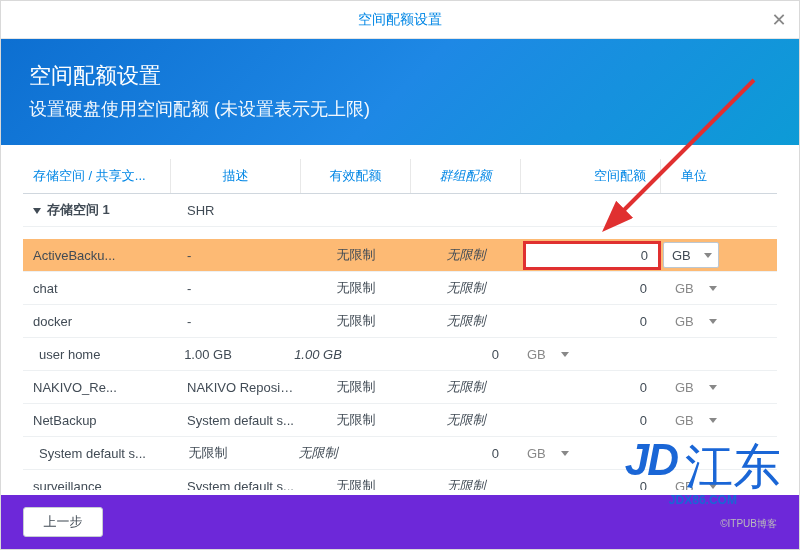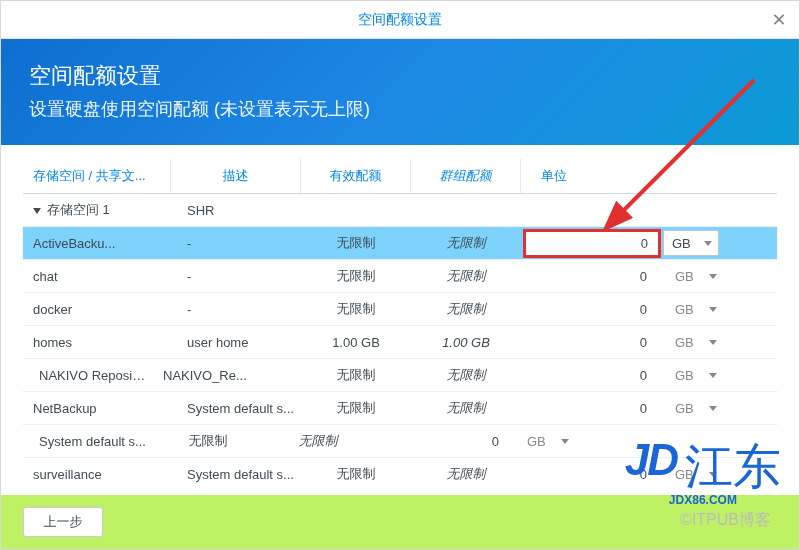--- a/index.html
+++ b/index.html
@@ -26,41 +26,41 @@
     .col-quota1 { width: 110px; }
     .col-quota2 { width: 110px; font-style: italic; }
     .col-quota3 { width: 140px; text-align: right !important; padding-right: 14px !important; }
     .col-unit { width: 66px; }
     
     .table-body { max-height: 296px; overflow-y: auto; }
     .tr { display: flex; border-bottom: 1px solid #edf0f2; height: 33px; align-items: center; }
     .tr .td { padding: 6px; text-align: center; white-space: nowrap; overflow: hidden; text-overflow: ellipsis; font-size: 13px; color: #414b55; }
     .tr .td.col-storage { text-align: left; padding-left: 28px; }
     .tr .td.col-quota3 { text-align: right; padding-right: 18px; }
-    .tr.group .td.col-storage { padding-left: 10px; font-weight: 400; }
+    .tr.group .td.col-storage { padding-left: 10px; font-weight: 700; }
     .expand-icon { display: inline-block; width: 0; height: 0; border-left: 4px solid transparent; border-right: 4px solid transparent; border-top: 6px solid #414b55; margin-right: 6px; vertical-align: middle; }
-    .tr.selected { background: #7dd3fc; }
+    .tr.selected { background: #fdba74; margin-top: 12px; }
     .tr.selected .td.col-quota3, .tr.selected .td.col-unit { }
     
     .quota-input-box { border: 3px solid #e03030; width: 138px; height: 29px; display: flex; align-items: center; justify-content: flex-end; padding-right: 10px; background: #fff; margin: 0 2px; }
     .unit-select { border: 1px solid #bcc7d1; height: 26px; width: 56px; display: flex; align-items: center; justify-content: space-between; padding: 0 6px 0 8px; background: #fff; border-radius: 2px; cursor: pointer; }
     .unit-plain { display: flex; align-items: center; justify-content: space-between; padding: 0 6px 0 8px; width: 56px; color: #888; }
     .chevron { width: 0; height: 0; border-left: 4px solid transparent; border-right: 4px solid transparent; border-top: 5px solid #888; }
     
-    .footer { position: absolute; bottom: 0; left: 0; right: 0; padding: 12px 22px; display: flex; justify-content: space-between; align-items: center; background: #bef264; }
+    .footer { position: absolute; bottom: 0; left: 0; right: 0; padding: 12px 22px; display: flex; justify-content: space-between; align-items: center; background: #6d28d9; }
     .btn { min-width: 80px; height: 30px; border: 1px solid #c7cdd3; background: #fff; border-radius: 3px; font-size: 13px; color: #414b55; cursor: pointer; padding: 0 18px; }
     .btn-primary { background: #0086e5; border-color: #0086e5; color: #fff; }
     .footer-right { display: flex; gap: 10px; }
     
     .watermark { position: absolute; right: 18px; bottom: 42px; pointer-events: none; z-index: 20; }
     .wm-main { display: flex; align-items: flex-start; gap: 8px; }
     .wm-jd { font-size: 44px; font-weight: 900; font-style: italic; color: #1a66d6; letter-spacing: -2px; }
     .wm-cn { font-size: 48px; font-weight: 400; color: #1a66d6; }
     .wm-sub { font-size: 12px; color: #1a66d6; text-align: center; margin-top: -6px; font-weight: bold; }
-    .wm-blog { position: absolute; right: 28px; bottom: 18px; font-size: 16px; color: #bbb; }
+    .wm-blog { position: absolute; right: 22px; bottom: 18px; font-size: 10px; color: #bbb; }
   </style>
 </head>
 <body>
 
 <div class="titlebar">
   <span class="titlebar-title">空间配额设置</span>
   <button class="close-btn">✕</button>
 </div>
 
 <div class="banner">
@@ -77,20 +77,21 @@
         </marker>
       </defs>
     <line x1="195" y1="5" x2="60" y2="140" stroke="#e03030" stroke-width="4" marker-end="url(#ah)"></line>
   </svg>
 
   <div class="table-header">
     <div class="th col-storage">存储空间 / 共享文...</div>
     <div class="th col-desc">描述</div>
     <div class="th col-quota1">有效配额</div>
     <div class="th col-quota2">群组配额</div>
+    <div class="th col-quota3">空间配额</div>
     <div class="th col-unit">单位</div>
   </div>
 
   <div class="table-body">
     <div class="tr group">
       <div class="td col-storage"><span class="expand-icon"></span><span>存储空间 1</span></div>
       <div class="td col-desc" style="text-align:left;padding-left:16px">SHR</div>
       <div class="td col-quota1"></div>
         <div class="td col-quota2"></div>
         <div class="td col-quota3"></div>
@@ -132,35 +133,34 @@
           <div class="td col-quota2">无限制</div>
           <div class="td col-quota3">0</div>
           <div class="td col-unit">
             <div class="unit-plain">
               <span>GB</span>
               <span class="chevron"></span>
             </div>
           </div>
         </div>
         <div class="tr">
-          <div class="td col-storage">homes</div>
           <div class="td col-desc" style="text-align:left;padding-left:16px">user home</div>
           <div class="td col-quota1">1.00 GB</div>
           <div class="td col-quota2">1.00 GB</div>
           <div class="td col-quota3">0</div>
           <div class="td col-unit">
             <div class="unit-plain">
               <span>GB</span>
               <span class="chevron"></span>
             </div>
           </div>
         </div>
         <div class="tr">
+          <div class="td col-storage">NAKIVO_Re...</div>
           <div class="td col-desc" style="text-align:left;padding-left:16px">NAKIVO Reposito...</div>
-          <div class="td col-storage">NAKIVO_Re...</div>
           <div class="td col-quota1">无限制</div>
           <div class="td col-quota2">无限制</div>
           <div class="td col-quota3">0</div>
           <div class="td col-unit">
             <div class="unit-plain">
               <span>GB</span>
               <span class="chevron"></span>
             </div>
           </div>
         </div>

